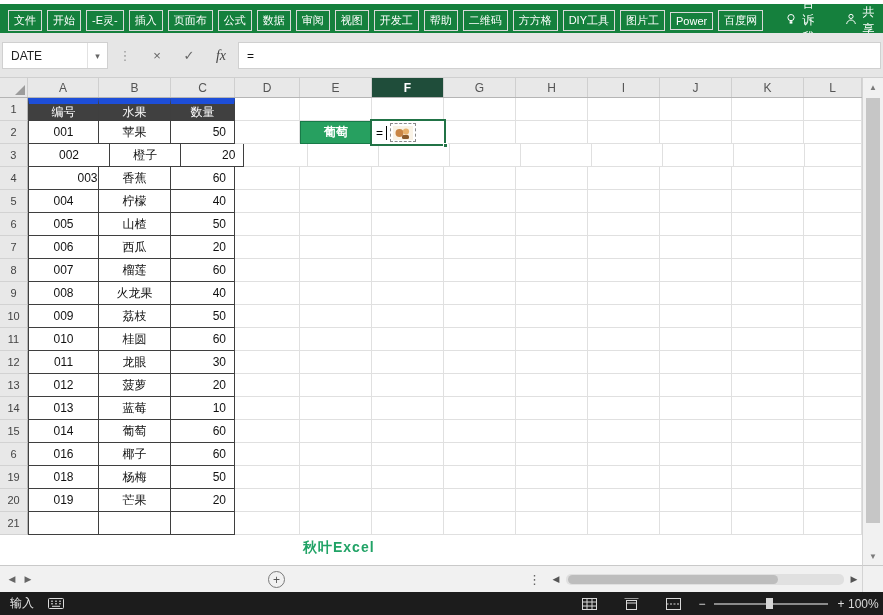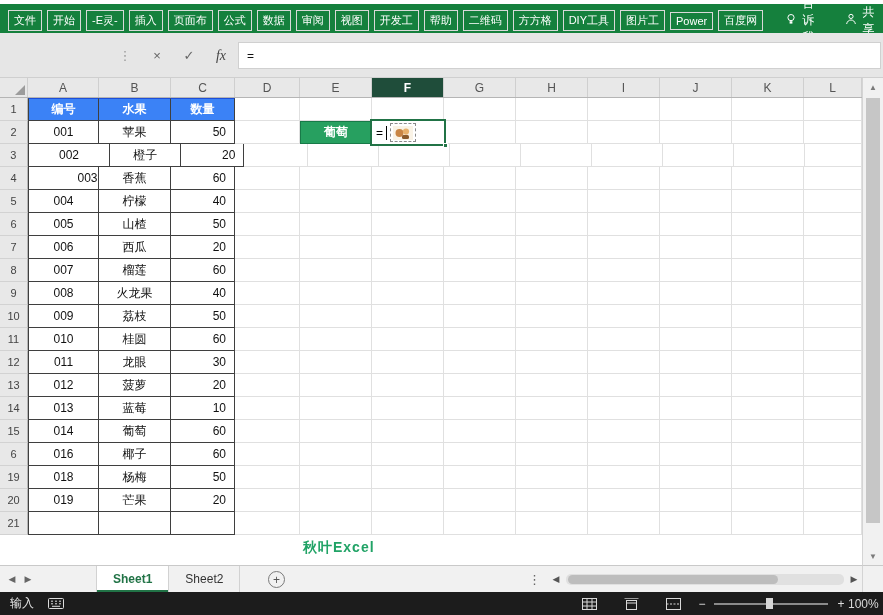--- a/index.html
+++ b/index.html
@@ -31,21 +31,21 @@
   .tri{position:absolute;right:2px;bottom:2px;width:0;height:0;border-left:10px solid transparent;border-bottom:10px solid #9c9c9c}
   .colh.sel{background:#1f4d3a;color:#fff;font-weight:bold}
 
   
   .sheet{position:absolute;left:0;top:98px;width:862px;height:467px;overflow:hidden;background:#fff}
   .grow{display:flex;height:23px}
   .rowh{width:28px;height:100%;background:#e8e8e8;border-right:1px solid #b5b5b5;border-bottom:1px solid #d2d2d2;font-size:11px;color:#444;display:flex;align-items:center;justify-content:center}
   .cell{height:100%;display:flex;align-items:center;font-size:12px;color:#111;border-right:1px solid #e0e0e0;border-bottom:1px solid #e0e0e0;overflow:hidden}
   .tcell{border-right:1px solid #3f3f3f;border-bottom:1px solid #3f3f3f}
   .tcell.first{border-left:1px solid #3f3f3f}
-  .thead{background:#3b82f6;color:#fff;font-weight:bold;justify-content:center;border-top:1px solid #1d4ed8}
+  .thead{background:#404040;color:#fff;font-weight:normal;justify-content:center;border-top:6px solid #1d4ed8}
   .num{justify-content:center}
   .fruit{justify-content:center}
   .qty{justify-content:flex-end;padding-right:8px}
   .label-green{background:#27a060;color:#fff;font-weight:bold;justify-content:center;border:1px solid #187a48}
 
   
   .edit-cell{position:absolute;left:370px;top:119px;width:76px;height:27px;background:#fff;border:2px solid #217346;display:flex;align-items:center;padding-left:4px;font-size:12px;color:#000;z-index:5}
   .caret{width:1px;height:14px;background:#000;margin:0 3px}
   .inline-img{width:26px;height:19px;border:1px dashed #8a8a8a;display:flex;align-items:center;justify-content:center;background:#fff}
   .fill-handle{position:absolute;left:443px;top:143px;width:5px;height:5px;background:#217346;border:1px solid #fff;z-index:6}
@@ -121,20 +121,24 @@
       <span><svg width="12" height="12" viewBox="0 0 12 12">
             <circle cx="6" cy="3.4" r="2.1" fill="none" stroke="#fff"></circle>
             <path d="M1.6 11c.6-2.6 2.3-4 4.4-4s3.8 1.4 4.4 4" fill="none" stroke="#fff"></path>
           </svg></span>
       <span>共享</span>
     </span>
   </span>
 </div>
 
 <div class="fbar">
+  <div class="namebox">
+    <span class="nbtext">DATE</span>
+    <span class="nbdrop">▾</span>
+  </div>
   <span class="fbtn fdots">⋮</span>
   <span class="fbtn fcancel">×</span>
   <span class="fbtn fcheck">✓</span>
   <span class="fbtn ffx">fx</span>
   <div class="finput">
     <span>=</span>
   </div>
 </div>
 
 <div class="colrow">
@@ -461,24 +465,20 @@
 
 <div class="vscroll">
   <span class="varrow up">▲</span>
   <span class="vthumb"></span>
   <span class="varrow down">▼</span>
 </div>
 
 <div class="sheetbar">
   <span class="snav l">◀</span>
   <span class="snav r">▶</span>
-  <span class="sheettabs">
-      <span class="stab active">Sheet1</span>
-      <span class="stab">Sheet2</span>
-    </span>
   <span class="addsheet">+</span>
   <span class="sdots">⋮</span>
   <span class="harrow l">◀</span>
   <span class="hscroll">
     <span class="hthumb"></span>
   </span>
   <span class="harrow r">▶</span>
 </div>
 <div class="corner-br"></div>
 

